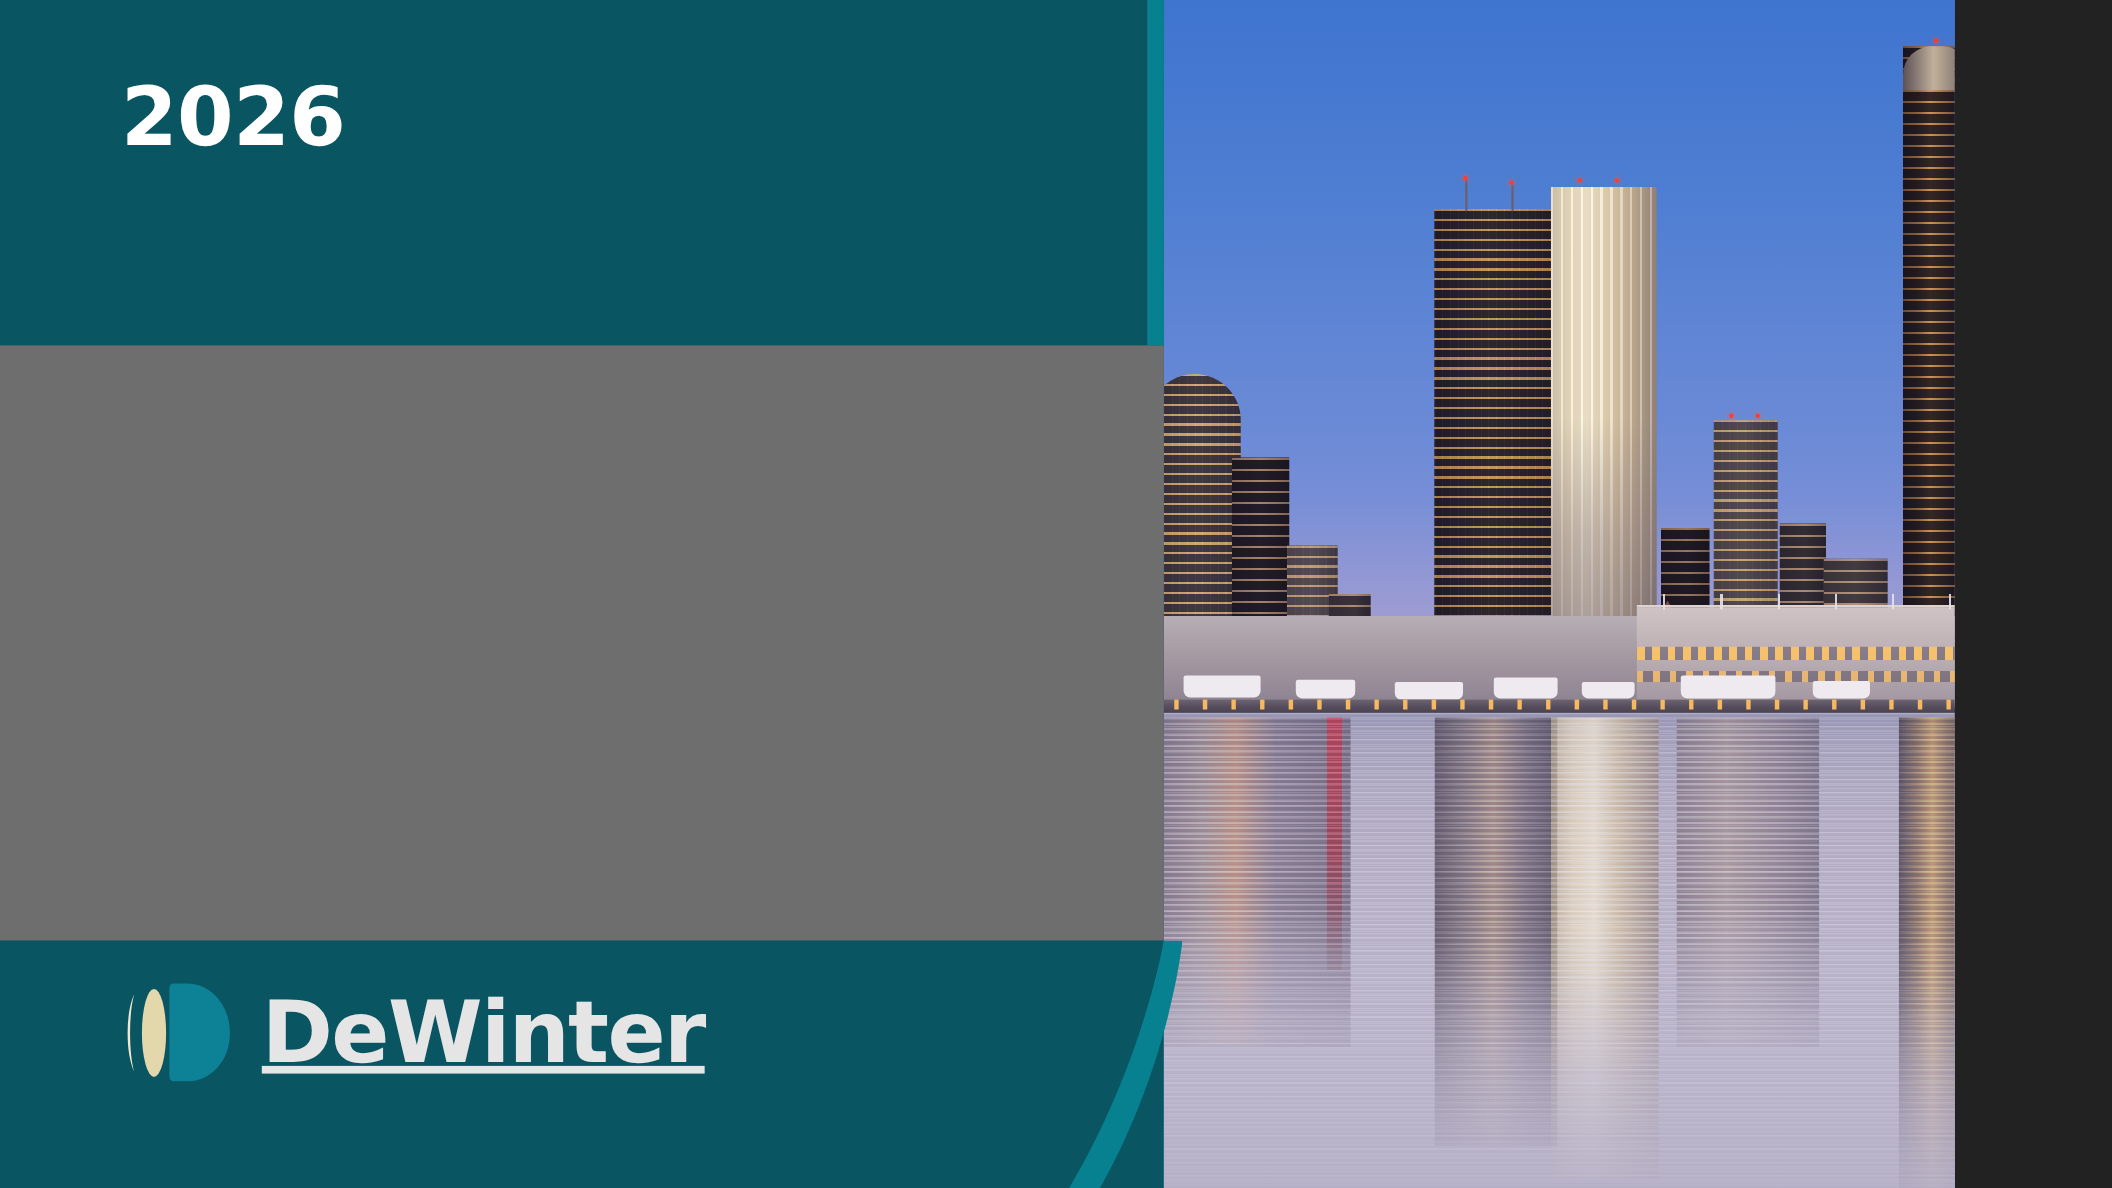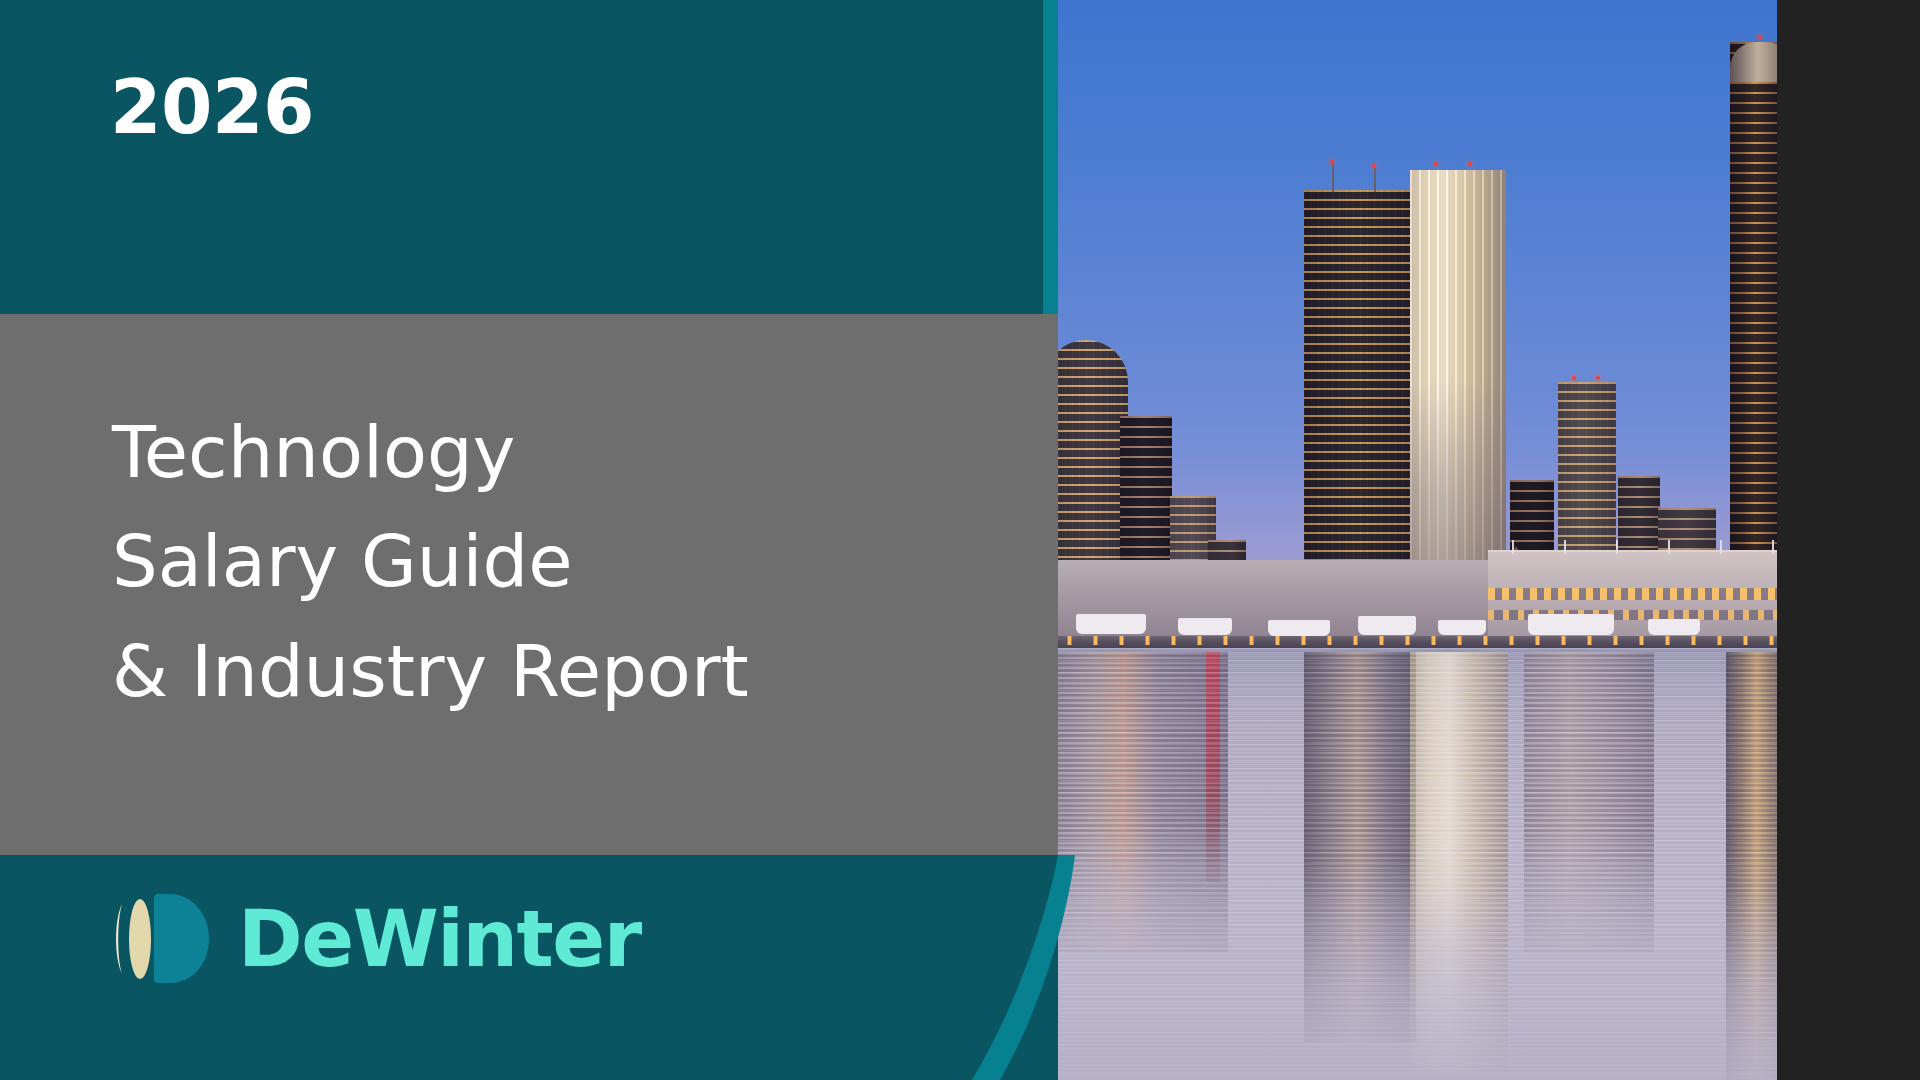--- a/index.html
+++ b/index.html
@@ -83,22 +83,22 @@
   .sub-line{
     color:#ffffff;font-weight:400;font-size:72px;line-height:1.52;
     letter-spacing:0px;white-space:nowrap;
     font-family:"DejaVu Sans","Liberation Sans",sans-serif;
   }
 
   
   .logo{position:absolute;left:108px;top:886px;display:flex;align-items:center;gap:22px;}
   .logo-mark{width:108px;height:105px;display:block;}
   .logo-word{
-    color:#5eead4;font-weight:700;font-size:78px;line-height:1;letter-spacing:-1.5px;
-    font-family:"DejaVu Sans","Liberation Sans",sans-serif;white-space:nowrap;
+    color:#e5e5e5;font-weight:700;font-size:78px;line-height:1;letter-spacing:-1.5px;
+    font-family:"DejaVu Sans","Liberation Sans",sans-serif;white-space:nowrap;text-decoration:underline;
   }
 </style>
 </head>
 <body>
 
 <div id="stage">
 
   <div class="photo">
     <div class="sky"></div>
     <div class="sky-haze"></div>
@@ -238,25 +238,20 @@
       <svg width="1075" height="225" viewBox="0 0 1075 225" xmlns="http://www.w3.org/2000/svg" aria-hidden="true">
         <path d="M0,0 L1058,0 C1058,0 1040,110 972,225 L0,225 Z" fill="#0a5562"></path>
         <path d="M1058,0 C1058,0 1040,110 972,225 L1000,225 C1064,112 1075,0 1075,0 Z" fill="#07808f"></path>
       </svg>
     </div>
 
     <div class="hero">
       <div class="hero-line">2026</div>
     </div>
 
-    <div class="subtitle">
-      <div class="sub-line">Technology</div>
-      <div class="sub-line">Salary Guide</div>
-      <div class="sub-line">&amp; Industry Report</div>
-    </div>
 
     <div class="logo">
       <svg class="logo-mark" viewBox="0 0 108 105" xmlns="http://www.w3.org/2000/svg">
 
         <path d="M14,18 C6,34 6,72 14,88 C9,72 9,34 14,18 Z" fill="#efe9d1"></path>
 
         <ellipse cx="32" cy="53" rx="11" ry="40" fill="#e3d8ab"></ellipse>
 
         <path d="M50,8 L62,8 C84,8 101,28 101,53 C101,78 84,97 62,97 L50,97
                  C47,97 46,95 46,92 L46,13 C46,10 47,8 50,8 Z" fill="#0d8196"></path>

